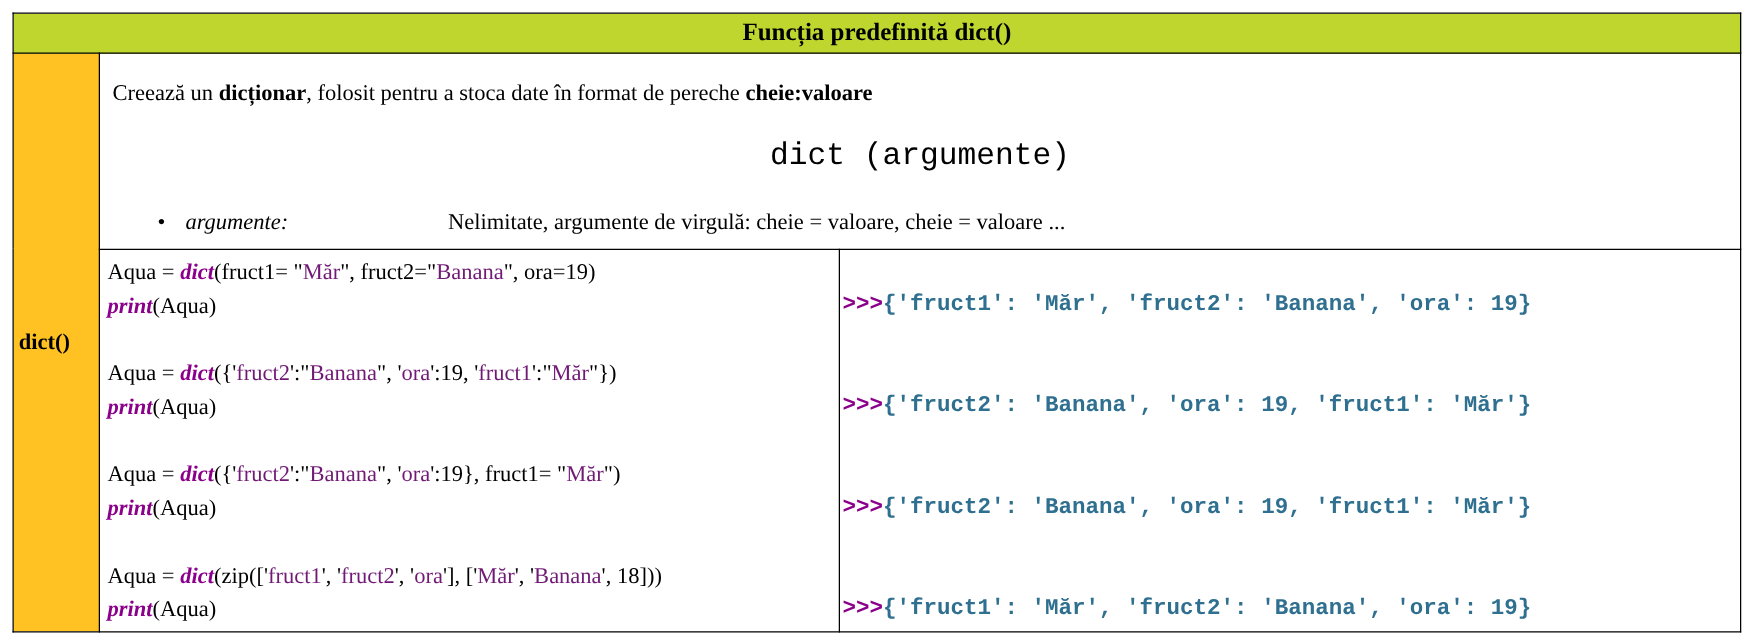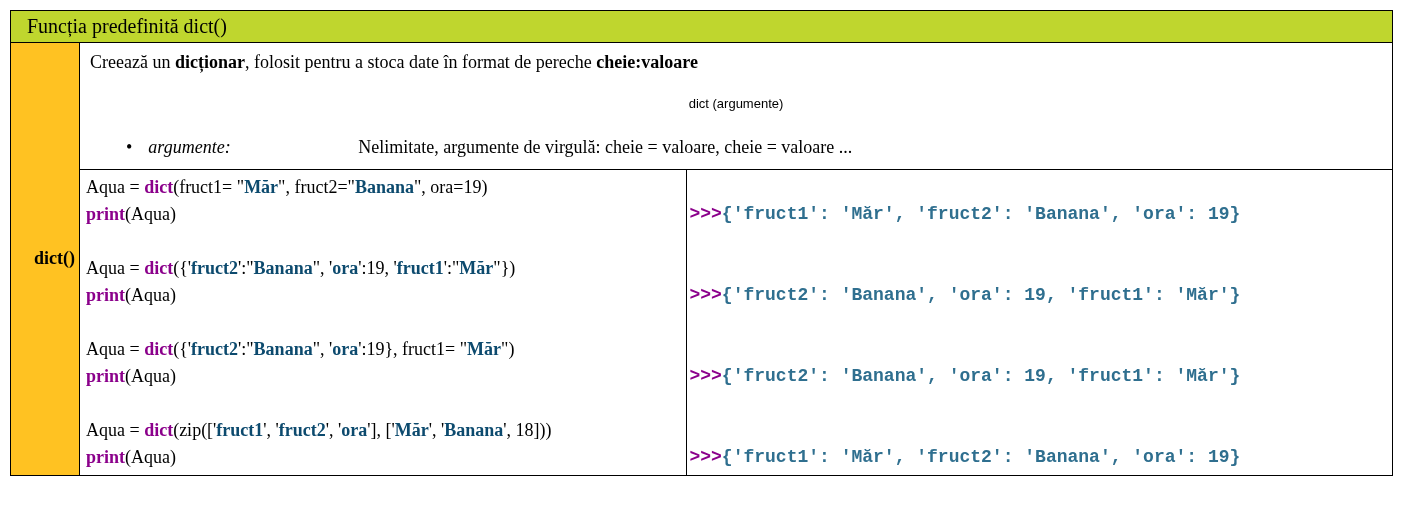--- a/index.html
+++ b/index.html
@@ -13,39 +13,40 @@
   table {
     border-collapse: collapse;
     width: 1383px;
   }
   td, th {
     border: 1px solid #000;
     vertical-align: top;
   }
   .header-cell {
     background: #bfd62e;
-    font-weight: normal;
+    text-align: center;
+    font-weight: bold;
     font-size: 20px;
     padding: 4px 16px;
   }
   .side-cell {
     background: #ffc222;
     font-weight: bold;
-    text-align: right;
+    text-align: left;
     vertical-align: middle;
     width: 60px;
     padding: 0 4px;
   }
   .desc-cell {
-    padding: 6px 10px 6px 10px;
+    padding: 18px 10px 6px 10px;
     line-height: 1.5;
   }
   .mono {
-    font-family: Liberation Sans, sans-serif;
-    font-size: 13px;
+    font-family: Liberation Mono, monospace;
+    font-size: 25px;
   }
   .syntax {
     text-align: center;
     padding: 18px 0;
   }
   .bullet {
     display: flex;
     padding: 2px 0 2px 36px;
   }
   .bullet-dot { padding-right: 16px; }
@@ -58,22 +59,22 @@
     font-family: Georgia, 'Times New Roman', serif;
   }
   .output-cell {
     padding: 4px 2px;
     font-size: 18px;
     line-height: 1.5;
     white-space: pre-wrap;
     font-family: 'Courier New', monospace;
     font-weight: bold;
   }
-  .kw { color: #8b008b; font-weight: bold; }
-  .str { color: #0c4a6e; font-weight: bold; }
+  .kw { color: #8b008b; font-weight: bold; font-style: italic; }
+  .str { color: #701a75; font-weight: normal; }
   .pmt { color: #8b008b; font-weight: bold; }
   .out { color: #2f6f8f; font-weight: bold; }
 </style>
 </head>
 <body>
 
 <table>
   <tbody>
       <tr>
     <td class="header-cell" colspan="3">

